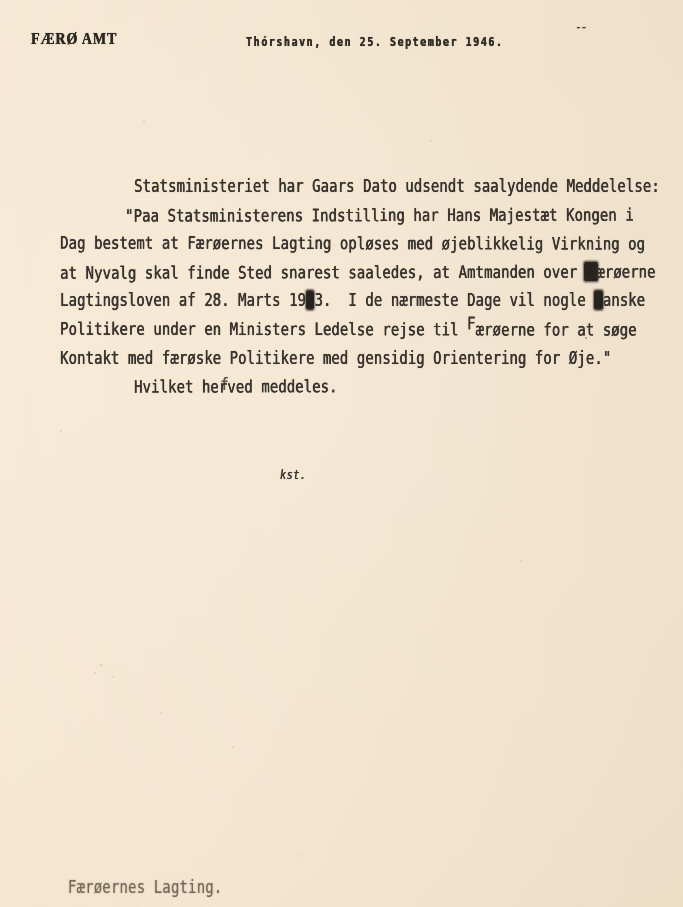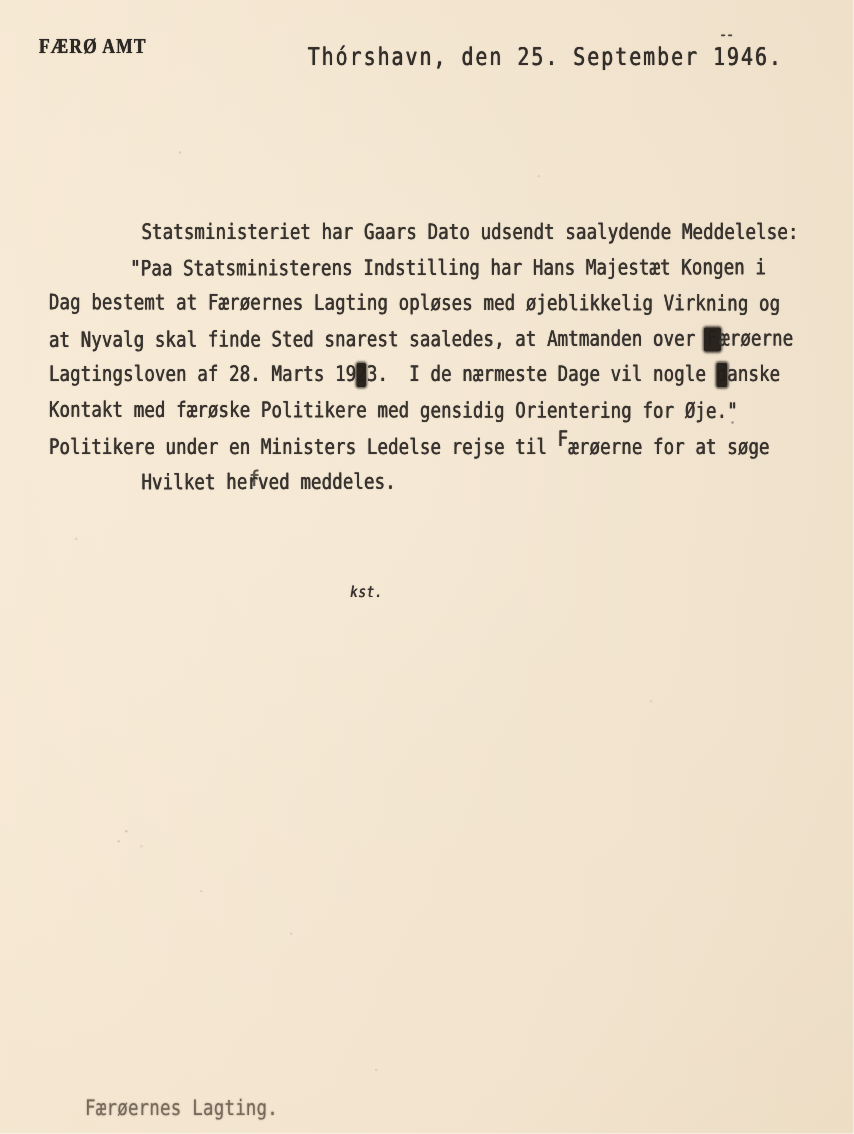--- a/index.html
+++ b/index.html
@@ -17,24 +17,24 @@
   
   .tw{
     display:inline-block;
     transform:scaleY(1.22);
     transform-origin:0 80%;
     white-space:pre;
     text-shadow:0.3px 0 0 currentColor, 0 0 0.9px rgba(59,54,50,0.55);
   }
   .abs{position:absolute;}
   .sender{left:31px;top:32px;font-size:14px;letter-spacing:0.9px;font-weight:bold;color:#2c2824;font-family:Liberation Serif, serif;}
-  .dateline{left:246px;top:37px;font-size:16px;letter-spacing:1.55px;color:#332e29;}
+  .dateline{left:246px;top:37px;font-size:10px;letter-spacing:1.55px;color:#332e29;font-weight:bold;}
   .corner-mark{left:575px;top:22px;font-size:11px;letter-spacing:-1px;color:#4c453d;}
   .bodytext{
-    position:absolute;left:39px;top:174px;width:610px;
+    position:absolute;left:60px;top:174px;width:610px;
     font-size:14px;line-height:28.6px;letter-spacing:0.05px;color:#38332e;
   }
   .line{height:28.6px;white-space:pre;}
   .line:nth-child(2n){transform:rotate(-0.12deg);}
   .line:nth-child(3n){transform:rotate(0.1deg);}
   .indent{padding-left:74px;}
   .indent-q{padding-left:65px;}
   .blot{
     color:#241f1a;background:#2a241e;border-radius:2px;
     box-shadow:0 0 1.5px 1px rgba(42,36,30,0.65);
@@ -80,22 +80,22 @@
   <div class="abs dateline"><span class="tw">Thórshavn, den 25. September 1946.</span></div>
 
   <div class="abs corner-mark"><span class="tw">--</span></div>
 
   <div class="bodytext">
     <div class="line indent"><span class="tw">Statsministeriet har Gaars Dato udsendt saalydende Meddelelse:</span></div>
     <div class="line indent-q"><span class="tw">"Paa Statsministerens Indstilling har Hans Majestæt Kongen i</span></div>
     <div class="line"><span class="tw">Dag bestemt at Færøernes Lagting opløses med øjeblikkelig Virkning og</span></div>
     <div class="line"><span class="tw"><span>at Nyvalg skal finde Sted snarest saaledes, at Amtmanden over </span><span class="blot blot-wide">F</span><span>ærøerne</span></span></div>
     <div class="line"><span class="tw"><span>Lagtingsloven af 28. Marts 19</span><span class="blot">2</span><span>3.  I de nærmeste Dage vil nogle </span><span class="blot">d</span><span>anske</span></span></div>
+    <div class="line"><span class="tw"><span>Politikere under en Ministers Ledelse rejse til </span><span class="raised">F</span><span>ærøerne for at søge</span></span></div>
     <div class="line"><span class="tw">Kontakt med færøske Politikere med gensidig Orientering for Øje."</span></div>
-    <div class="line"><span class="tw"><span>Politikere under en Ministers Ledelse rejse til </span><span class="raised">F</span><span>ærøerne for at søge</span></span></div>
     <div class="line indent"><span class="tw"><span>Hvilket he</span><span class="xover" data-over="f">r</span><span>ved meddeles.</span></span></div>
   </div>
 
 
   <div class="abs sig-title"><span class="tw">kst.</span></div>
 
   <div class="abs footer-label"><span class="tw">Færøernes Lagting.</span></div>
 
   <div class="specks"></div>
 

